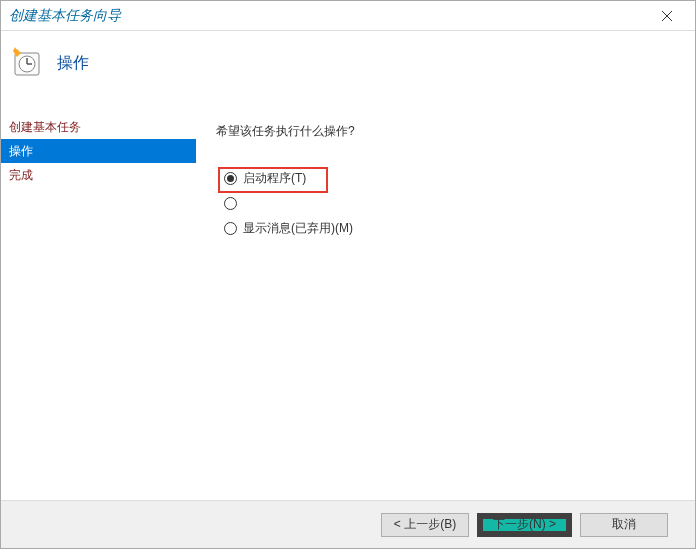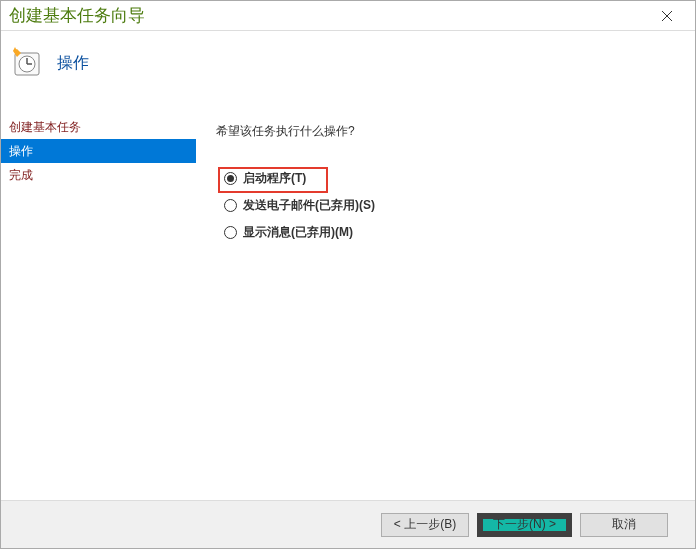--- a/index.html
+++ b/index.html
@@ -21,22 +21,23 @@
     .titlebar {
       height: 30px;
       display: flex;
       align-items: center;
       padding: 0 8px;
       border-bottom: 1px solid #ddd;
       background: #fff;
     }
     .titlebar-title {
       flex: 1;
-      color: #4d7c0f;
-      font-size: 17px;
+      color: #0369a1;
+      font-size: 14px;
+      font-style: italic;
     }
     .titlebar-close {
       width: 40px;
       height: 28px;
       display: flex;
       align-items: center;
       justify-content: center;
       color: #555;
       cursor: pointer;
       font-size: 14px;
@@ -93,21 +94,20 @@
       flex-direction: column;
       gap: 10px;
       padding-left: 8px;
     }
     .radio-row {
       display: flex;
       align-items: center;
       gap: 6px;
       font-size: 12px;
       color: #333;
-      font-weight: bold;
     }
     .radio-row.highlighted {
       position: relative;
     }
     .radio-row.highlighted::before {
       content: "";
       position: absolute;
       left: -6px;
       top: -3px;
       right: auto;
@@ -200,21 +200,20 @@
 
   <div class="content">
     <div class="question">希望该任务执行什么操作?</div>
     <div class="radio-group">
       <label class="radio-row highlighted">
         <span class="radio-circle checked"></span>
         <span>启动程序(T)</span>
       </label>
       <label class="radio-row">
         <span class="radio-circle"></span>
-        <span>发送电子邮件(已弃用)(S)</span>
       </label>
       <label class="radio-row">
         <span class="radio-circle"></span>
         <span>显示消息(已弃用)(M)</span>
       </label>
     </div>
   </div>
 </div>
 
 <div class="footer">

